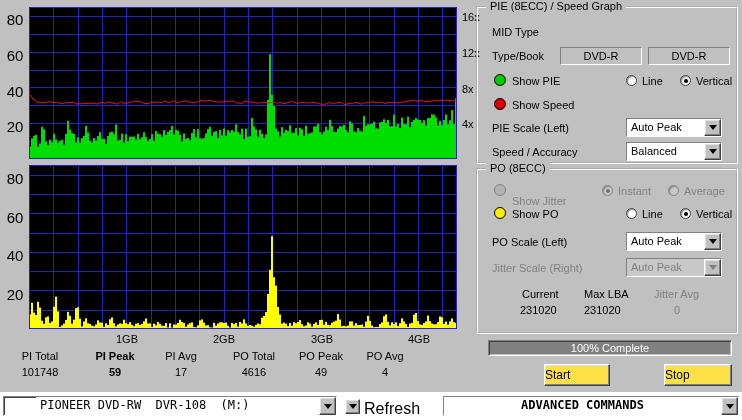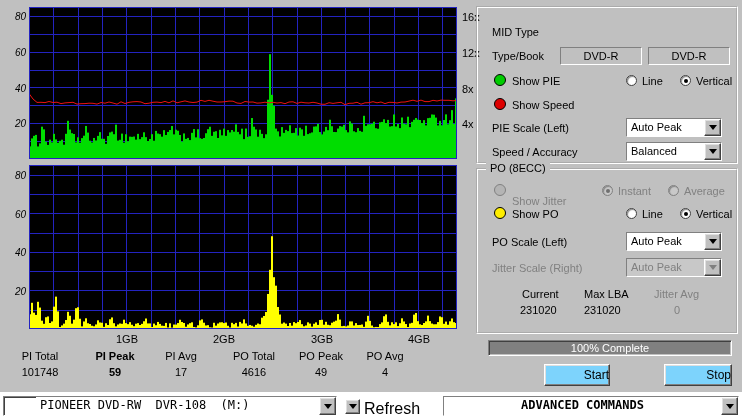--- a/index.html
+++ b/index.html
@@ -5,21 +5,21 @@
   * { margin:0; padding:0; box-sizing:border-box; }
   html,body { width:742px; height:420px; }
   body {
     position:relative; overflow:hidden;
     background:#c0c0c0;
     font-family:"Liberation Sans", sans-serif;
     font-size:11px; color:#000;
   }
   .plot { position:absolute; background:#000; }
   .plot svg { display:block; }
-  .ytick { position:absolute; width:22px; text-align:right; font-size:10px;font-style:italic; }
+  .ytick { position:absolute; width:22px; text-align:center; font-size:15px; }
   .rtick { position:absolute; width:26px; text-align:left; font-size:11px; }
   .xtick { position:absolute; transform:translateX(-50%); font-size:11px; }
 
   .groupbox { position:absolute; border:2px groove #fff; }
   .legend { position:absolute; top:-8px; left:8px; background:#c0c0c0; padding:0 4px; white-space:nowrap; }
 
   .sunken { border-top:1px solid #808080; border-left:1px solid #808080;
             border-bottom:1px solid #fff; border-right:1px solid #fff;
             box-shadow:inset 1px 1px 0 #404040; }
   .raised { border-top:1px solid #fff; border-left:1px solid #fff;
@@ -50,21 +50,21 @@
   .combo .cfield { flex:1; background:#fff; padding:1px 4px; line-height:15px; overflow:hidden; white-space:pre; }
   .combo .cbtn { width:17px; background:#c0c0c0; display:flex; align-items:center; justify-content:center; }
   .arrow-down { width:0; height:0; border-left:4px solid transparent; border-right:4px solid transparent; border-top:5px solid #000; }
   .combo.disabled .cfield { background:#c8c8c8; color:#808080; }
   .combo.disabled .arrow-down { border-top-color:#808080; }
 
   .progress { position:absolute; height:16px; }
   .pfill { position:absolute; left:1px; top:1px; bottom:1px; background:#808080; }
   .ptext { position:relative; color:#fff; text-align:center; line-height:14px; }
 
-  .btn { position:absolute; height:22px; background:#7dd3fc; text-align:right; line-height:20px;
+  .btn { position:absolute; height:22px; background:#fde047; text-align:left; line-height:20px;
          font-size:12px; cursor:default; }
 
   .stats-col { position:absolute; text-align:center; }
   .stats-col .sv { margin-top:4px; }
 
   .bottom-strip { position:absolute; left:0; top:392px; width:742px; height:28px; background:#fff; }
   .mono { font-family:"DejaVu Sans Mono","Liberation Mono",monospace; font-size:12px; }
 </style>
 </head>
 <body>
@@ -600,20 +600,21 @@
 <div class="stats-col" style="left:290px; top:350px; width:62px;">
   <div>PO Peak</div>
   <div class="sv">49</div>
 </div>
 <div class="stats-col" style="left:360px; top:350px; width:50px;">
   <div>PO Avg</div>
   <div class="sv">4</div>
 </div>
 
 <div class="groupbox" style="left:476px; top:6px; width:262px; height:158px;">
+  <div class="legend">PIE (8ECC) / Speed Graph</div>
 
   <div class="lbl" style="left:14px; top:18px;">MID Type</div>
 
   <div class="lbl" style="left:14px; top:42px;">Type/Book</div>
   <div class="well" style="left:82px; top:39px; width:82px; height:18px;">DVD-R</div>
   <div class="well" style="left:170px; top:39px; width:82px; height:18px;">DVD-R</div>
 
   <div class="led green" style="left:16px; top:66px;"></div>
   <div class="lbl" style="left:34px; top:67px;">Show PIE</div>
   <div class="radio" style="left:148px; top:67px;"></div>

